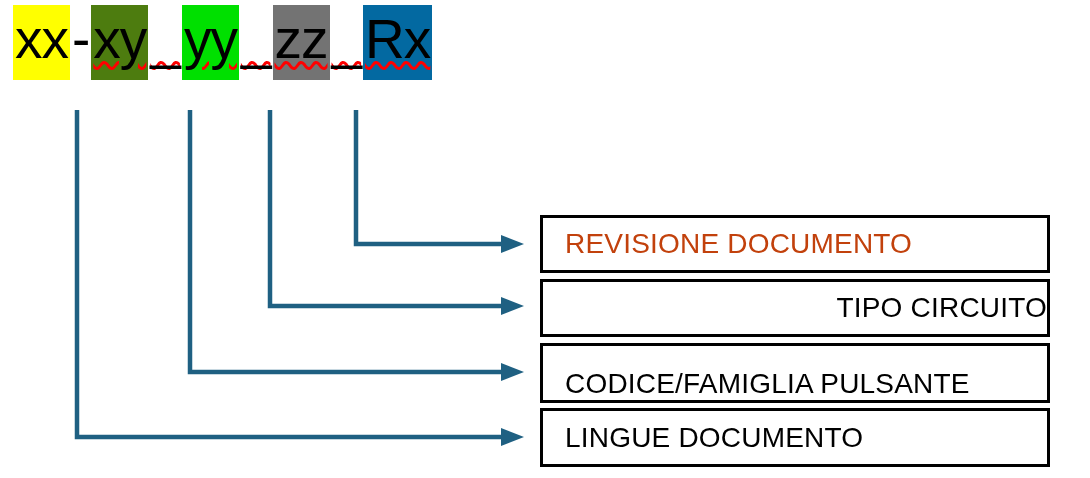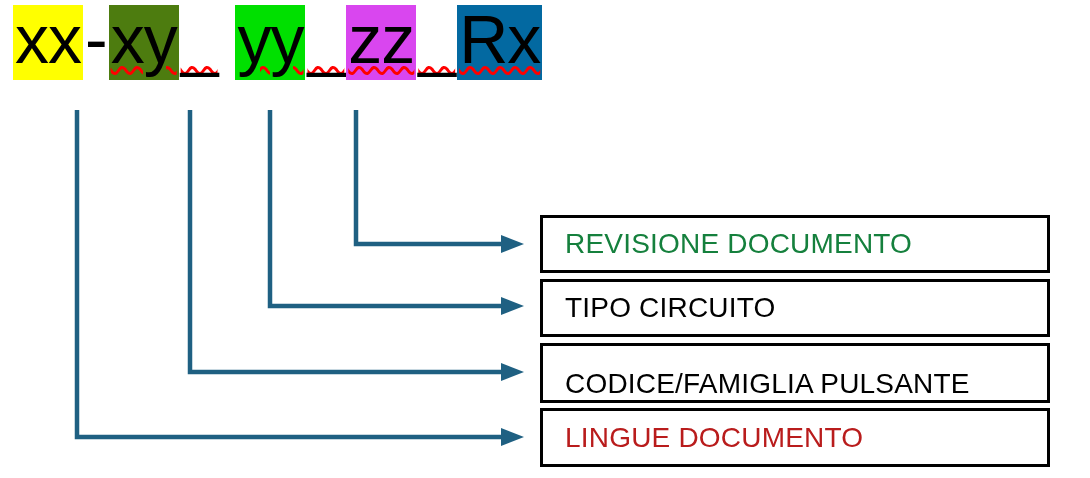--- a/index.html
+++ b/index.html
@@ -19,21 +19,21 @@
     top: 5px;
     height: 75px;
     font-size: 0;
     white-space: nowrap;
   }
   .seg {
     display: inline-block;
     vertical-align: top;
     height: 75px;
     line-height: 68px;
-    font-size: 68px;
+    font-size: 55px;
     letter-spacing: -1px;
     color: #000000;
     padding: 0 2px;
   }
   .sq {
     text-decoration-line: underline;
     text-decoration-style: wavy;
     text-decoration-thickness: 2.5px;
     text-underline-offset: 3px;
   }
@@ -58,58 +58,58 @@
     align-items: center;
     padding-left: 22px;
   }
   .legend-label {
     font-size: 28px;
     color: #000000;
     letter-spacing: 0.2px;
     white-space: nowrap;
   }
   #box-0 { top: 215px; height: 58px; }
-  #box-1 { top: 279px; height: 58px; }
+  #box-1 { top: 279px; height: 58px; justify-content: flex-end; }
   #box-2 { top: 343px; height: 60px; }
   #box-3 { top: 408px; height: 59px; }
 </style>
 </head>
 <body>
 
 <div id="canvas">
 
   <div id="pattern-row">
     <span class="seg" style="background-color: rgb(255, 255, 0);">xx</span>
     <span class="seg">-</span>
     <span class="seg sq" style="background-color: #4d7c0f; text-decoration-color: rgb(255, 0, 0);">xy</span>
     <span class="seg sq" style="text-decoration-color: rgb(255, 0, 0);">_</span>
-    <span class="seg sq" style="background-color: rgb(0, 224, 0); text-decoration-color: rgb(255, 0, 0); margin-left: 16px;">yy</span>
+    <span class="seg sq" style="background-color: rgb(0, 224, 0); text-decoration-color: rgb(255, 0, 0);">yy</span>
     <span class="seg sq" style="text-decoration-color: rgb(255, 0, 0);">_</span>
-    <span class="seg sq" style="background-color: #d946ef; text-decoration-color: rgb(255, 0, 0);">zz</span>
+    <span class="seg sq" style="background-color: #737373; text-decoration-color: rgb(255, 0, 0);">zz</span>
     <span class="seg sq" style="text-decoration-color: rgb(255, 0, 0);">_</span>
     <span class="seg sq" style="background-color: #0369a1; text-decoration-color: rgb(255, 0, 0);">Rx</span>
   </div>
 
   <svg id="connectors" viewBox="0 0 1090 478" xmlns="http://www.w3.org/2000/svg">
     <path class="arrow-stroke" d="M356 110 V244 H502" fill="none" stroke-width="4.5" stroke="#1F6082"></path>
     <path class="arrow-stroke" d="M270 110 V306 H502" fill="none" stroke-width="4.5" stroke="#1F6082"></path>
     <path class="arrow-stroke" d="M190 110 V372 H502" fill="none" stroke-width="4.5" stroke="#1F6082"></path>
     <path class="arrow-stroke" d="M77 110 V437 H502" fill="none" stroke-width="4.5" stroke="#1F6082"></path>
     <polygon class="arrow-fill" points="501,235 524,244 501,253" fill="#1F6082"></polygon>
     <polygon class="arrow-fill" points="501,297 524,306 501,315" fill="#1F6082"></polygon>
     <polygon class="arrow-fill" points="501,363 524,372 501,381" fill="#1F6082"></polygon>
     <polygon class="arrow-fill" points="501,428 524,437 501,446" fill="#1F6082"></polygon>
   </svg>
 
   <div class="legend-box" id="box-0" style="border-color: rgb(0, 0, 0);">
-    <span class="legend-label" style="color: #15803d; text-align: right;">REVISIONE DOCUMENTO</span>
+    <span class="legend-label" style="color: #c2410c; text-align: right;">REVISIONE DOCUMENTO</span>
   </div>
   <div class="legend-box" id="box-1" style="border-color: rgb(0, 0, 0);">
     <span class="legend-label" style="color: rgb(0, 0, 0);">TIPO CIRCUITO</span>
   </div>
   <div class="legend-box" id="box-2" style="border-color: rgb(0, 0, 0); align-items: flex-end;">
     <span class="legend-label" style="color: rgb(0, 0, 0);">CODICE/FAMIGLIA PULSANTE</span>
   </div>
   <div class="legend-box" id="box-3" style="border-color: rgb(0, 0, 0);">
-    <span class="legend-label" style="color: #b91c1c;">LINGUE DOCUMENTO</span>
+    <span class="legend-label" style="color: #000000;">LINGUE DOCUMENTO</span>
   </div>
 
 </div>
 
 </body></html>

